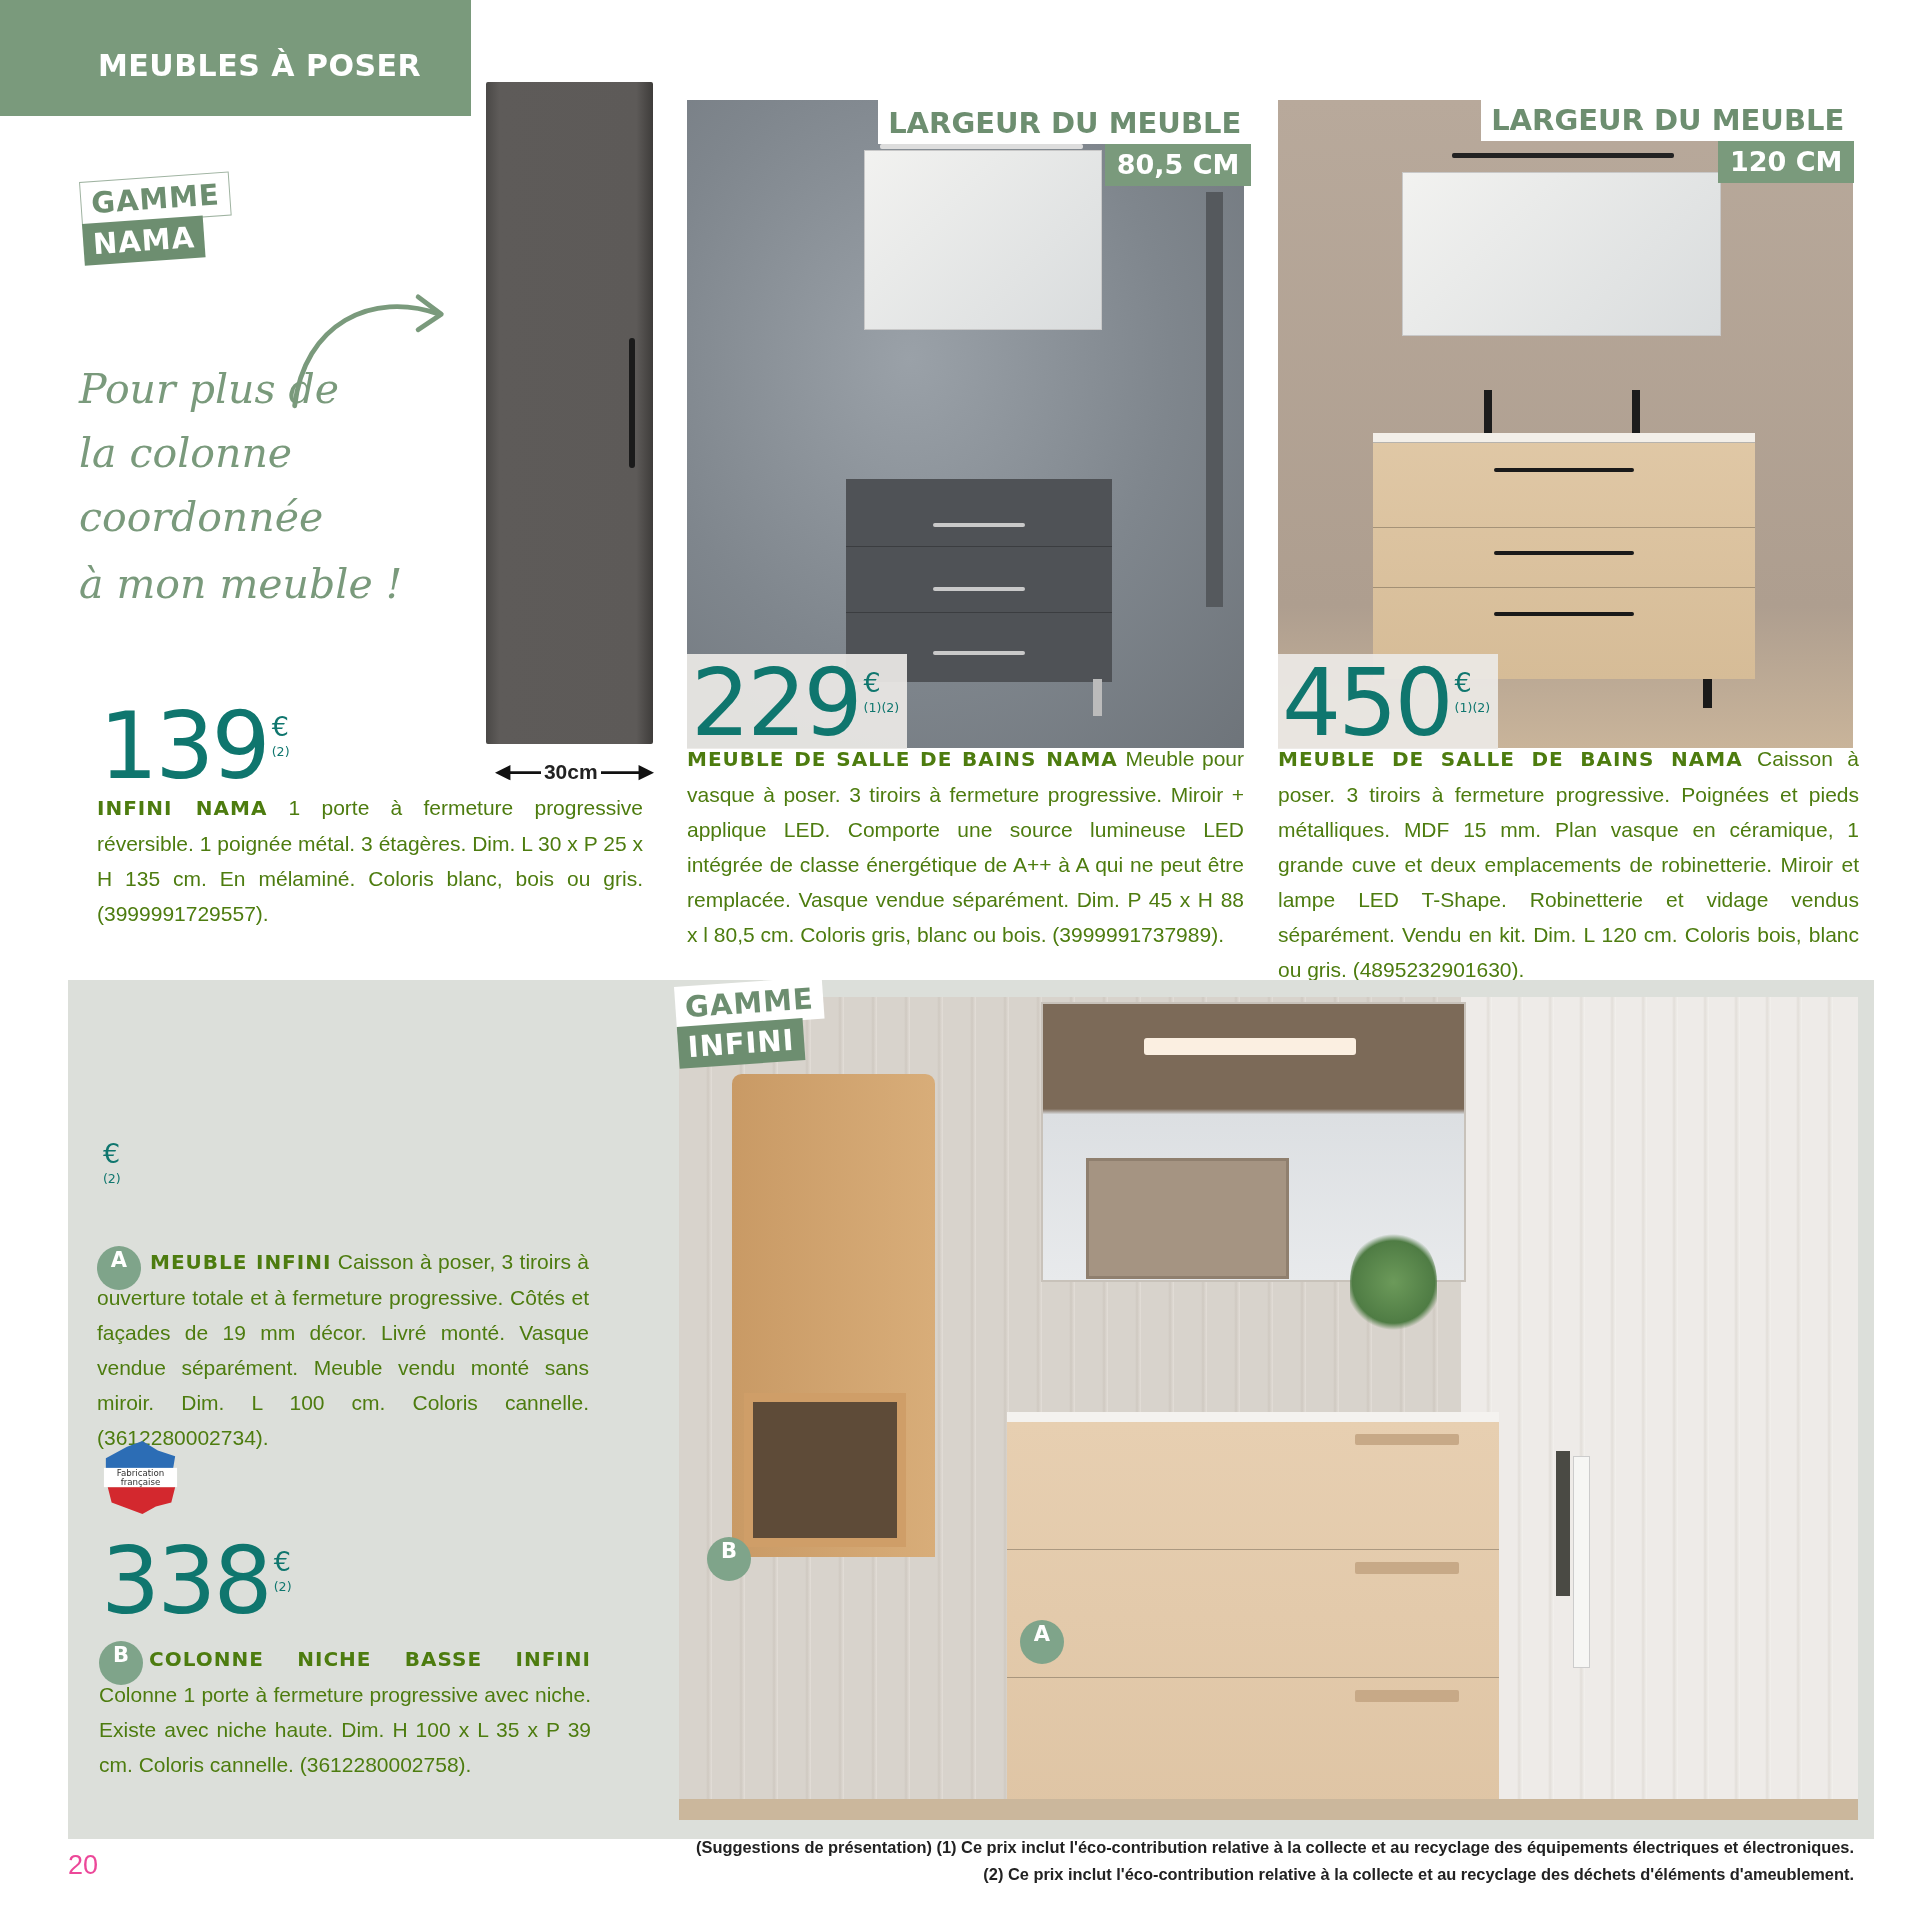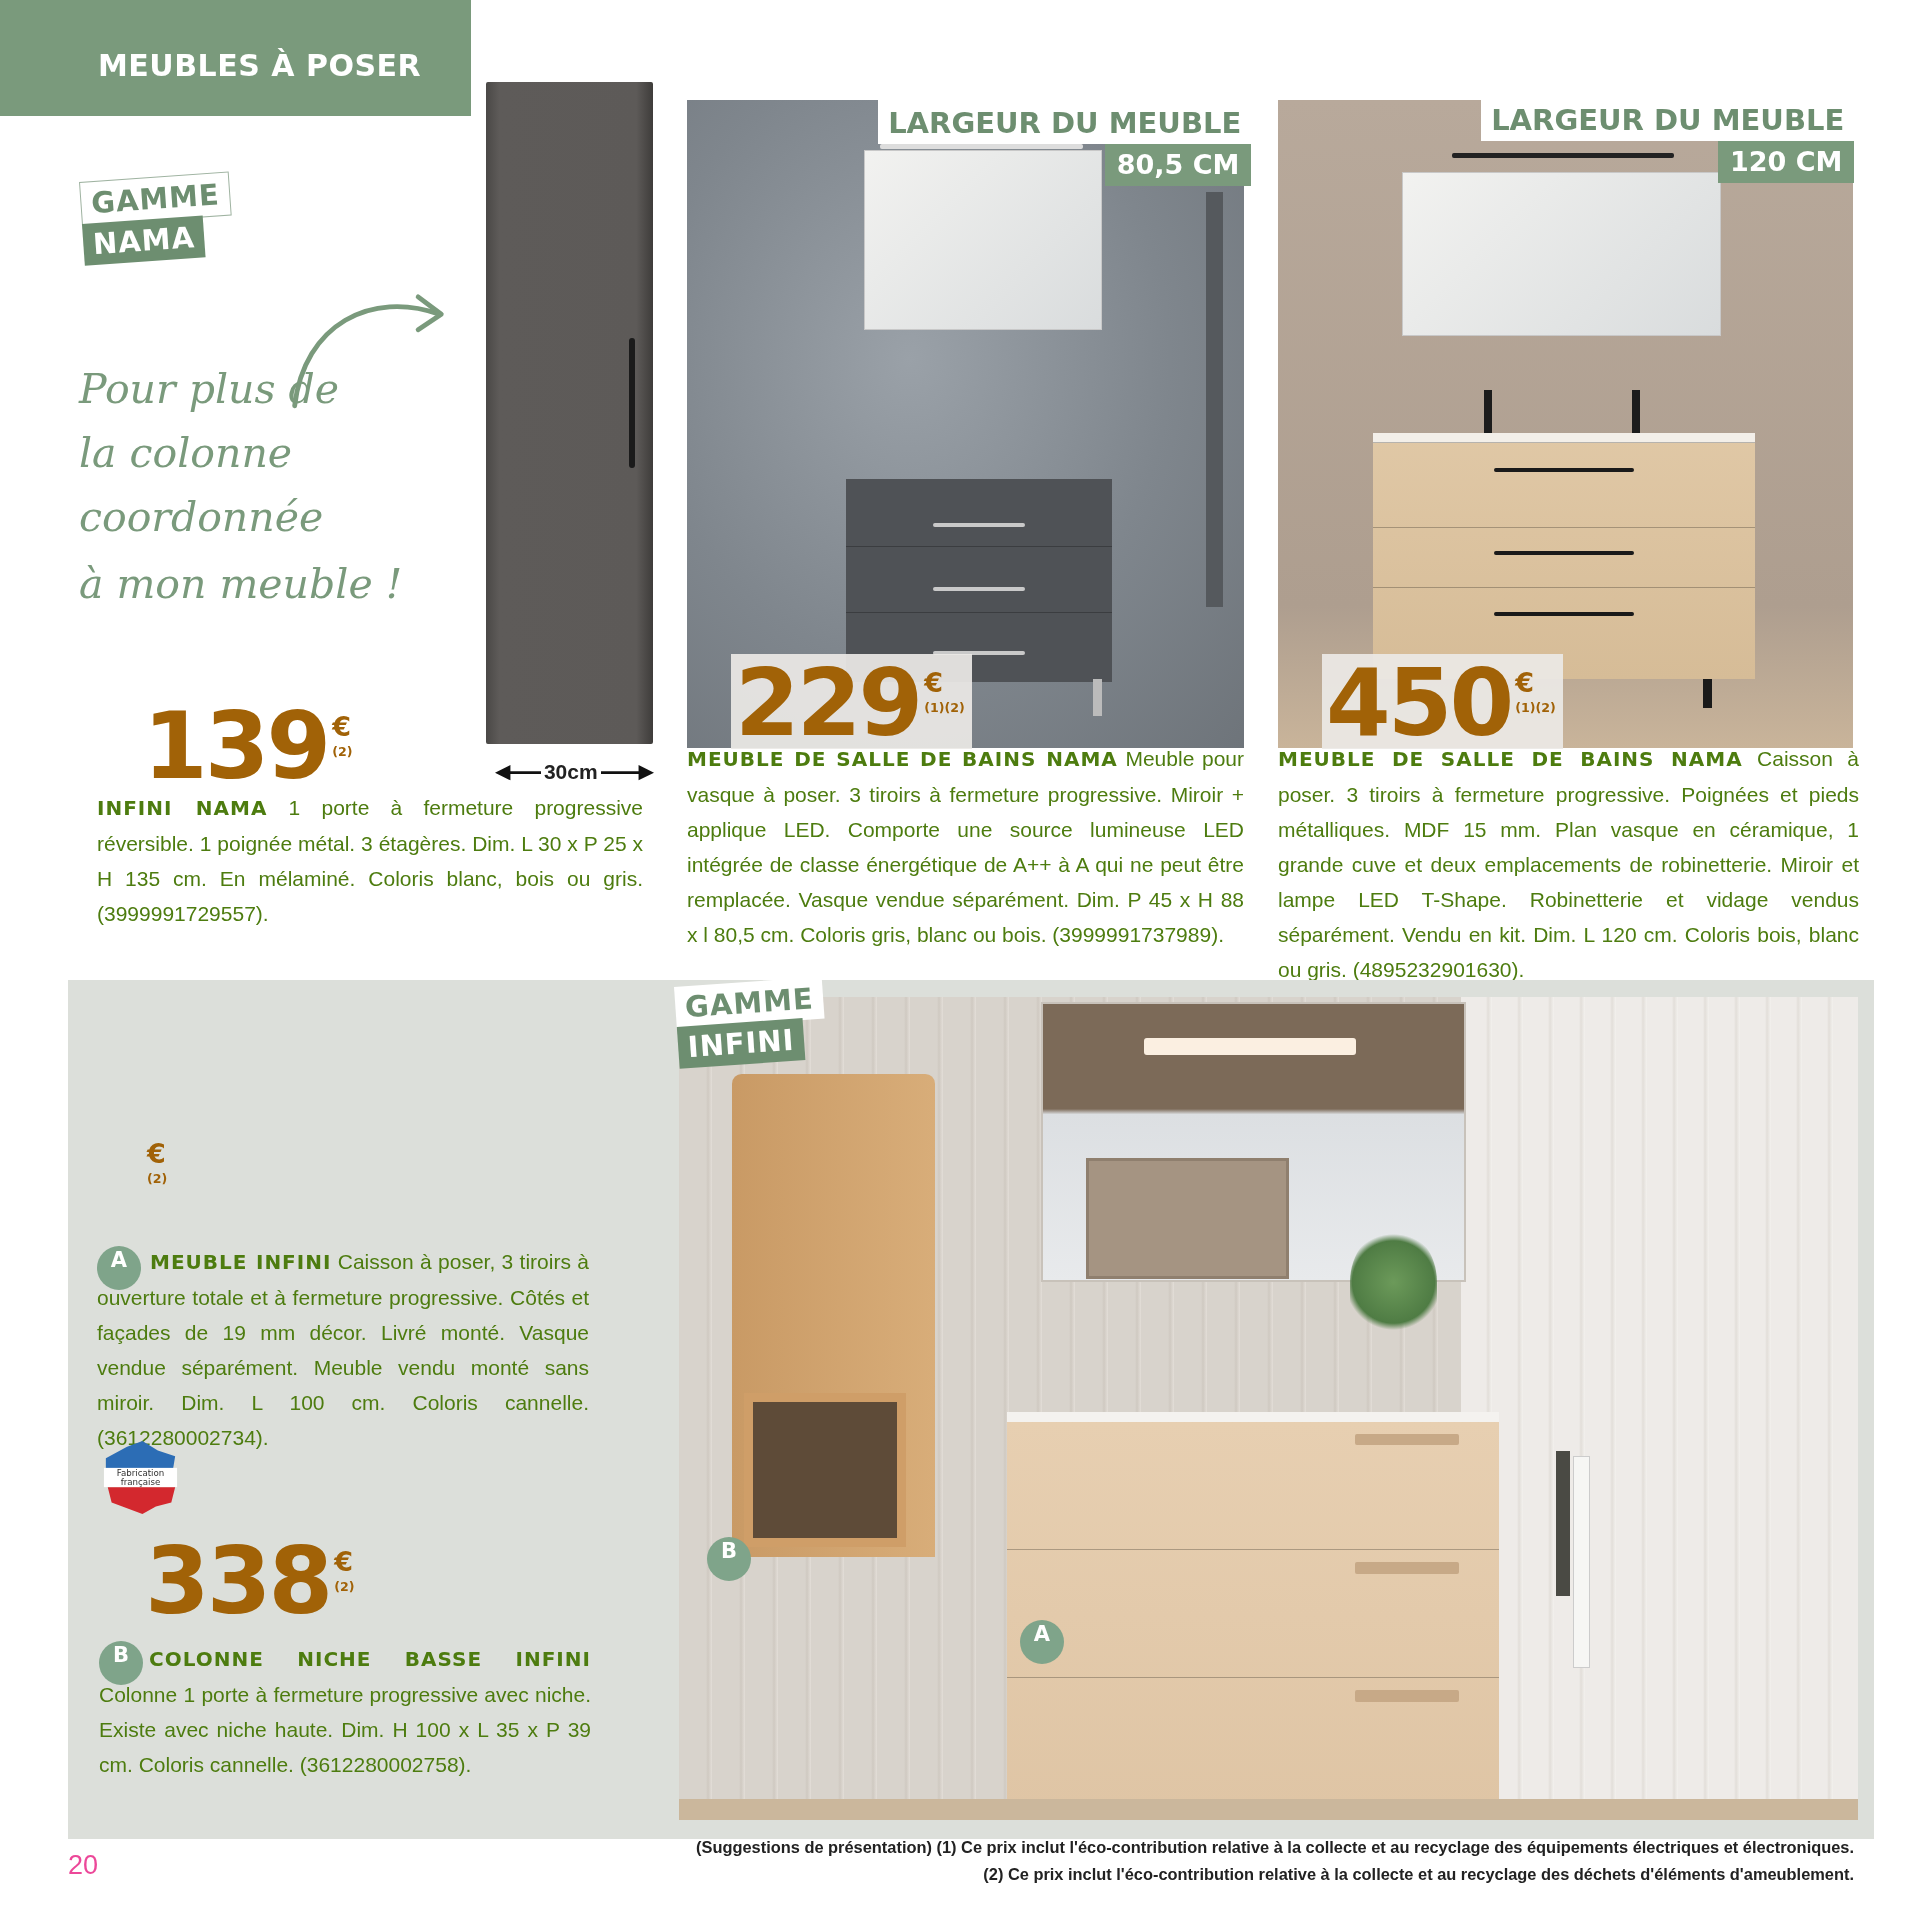--- a/index.html
+++ b/index.html
@@ -23,21 +23,21 @@
   .handwrite { left: 79px; top: 357px; width: 406px; color: #7a9a7c; font-family: "DejaVu Serif", serif; font-style: italic; font-size: 41px; line-height: 64px; }
   .arrow { left: 285px; top: 285px; width: 164px; height: 126px; }
 
   
   .column-photo { left: 486px; top: 82px; width: 167px; height: 662px; background: linear-gradient(90deg,#4a4846 0%,#5e5b59 8%,#5d5a58 90%,#3e3c3a 100%); border-radius: 1.9px; }
   .column-photo .handle { position: absolute; left: 143px; top: 256px; width: 5.8px; height: 130px; background: #1b1b1b; border-radius: 2.9px; }
   .dim-arrow { left: 495px; top: 763px; width: 159px; height: 19.3px; }
   .dim-label { left: 541px; top: 760px; font-size: 21px; font-weight: 700; color: #222; background: #fff; padding: 0 2.9px; }
 
   
-  .price { position: absolute; display: flex; align-items: flex-start; font-family: "DejaVu Sans", sans-serif; font-weight: 700; color: #a16207; margin-left: 44px; }
+  .price { position: absolute; display: flex; align-items: flex-start; font-family: "DejaVu Sans", sans-serif; font-weight: 400; color: #0f766e; }
   .price .amount { font-size: 93px; line-height: 83px; letter-spacing: -2.9px; }
   .price .side { display: flex; flex-direction: column; margin-left: 3.9px; padding-top: 7.7px; }
   .price .cur { font-size: 27px; line-height: 27px; }
   .price .note { font-size: 12.6px; line-height: 15.4px; margin-top: 3.9px; }
   .price-on-photo { background: rgba(235,233,230,0.92); padding: 7.7px 7.7px 3.9px 3.9px; }
 
   
   .desc { position: absolute; font-size: 21px; line-height: 35px; color: #4d7c0f; text-align: justify; }
   .desc b { font-family: "DejaVu Sans", sans-serif; font-weight: 700; letter-spacing: 1px; font-size: 20px; }
 

